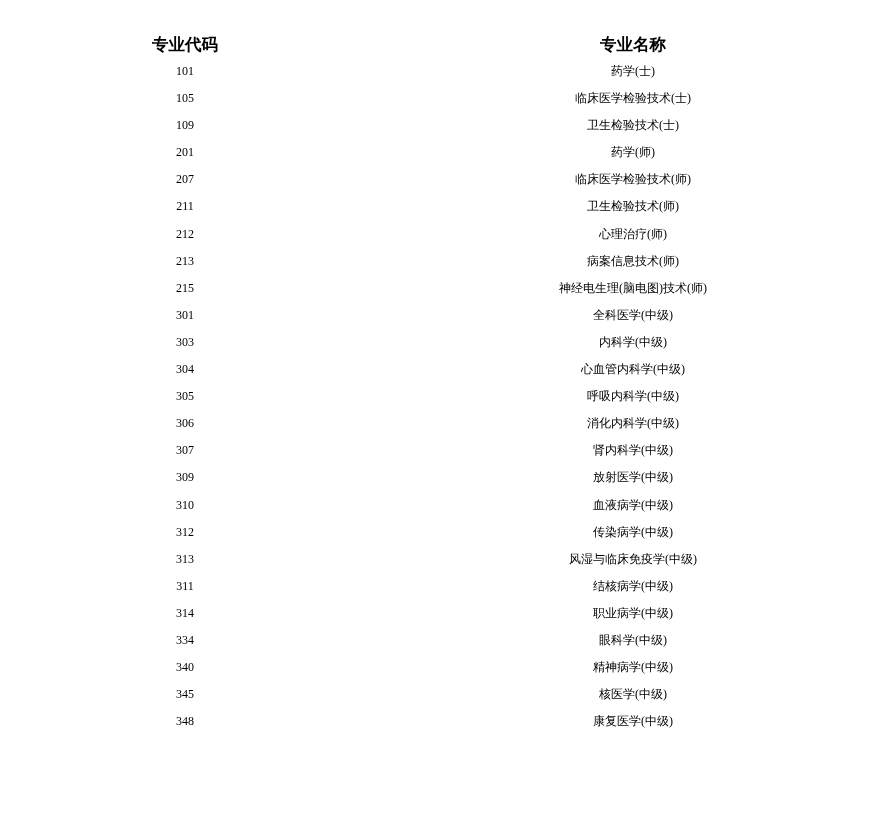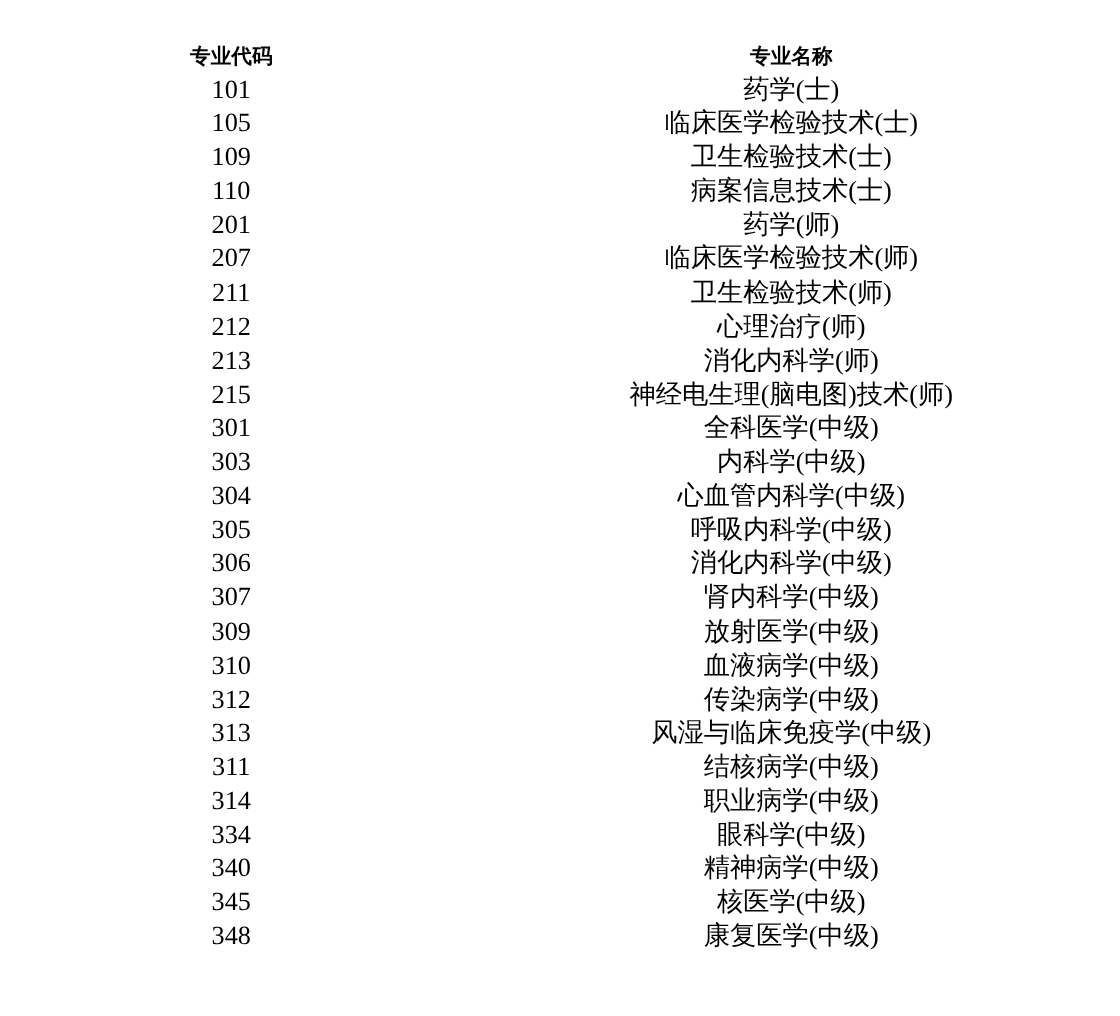--- a/index.html
+++ b/index.html
@@ -27,21 +27,21 @@
     table-layout: fixed;
   }
   table.spec-table th,
   table.spec-table td {
     padding: 0;
     margin: 0;
     text-align: center;
     vertical-align: middle;
     line-height: 27.1px;
     height: 27.1px;
-    font-size: 21px;
+    font-size: 12px;
     white-space: nowrap;
   }
   table.spec-table th {
     font-weight: bold;
     font-size: 16.5px;
   }
   col.col-code { width: 370px; }
   col.col-name { width: 526px; }
   .cell-code {
     font-family: "Liberation Serif", "DejaVu Serif", serif;
@@ -77,42 +77,38 @@
         </tr>
         <tr>
           <td class="cell-code">105</td>
           <td class="cell-name">临床医学检验技术(士)</td>
         </tr>
         <tr>
           <td class="cell-code">109</td>
           <td class="cell-name">卫生检验技术(士)</td>
         </tr>
         <tr>
-          <td class="cell-code">110</td>
-          <td class="cell-name">病案信息技术(士)</td>
-        </tr>
-        <tr>
           <td class="cell-code">201</td>
           <td class="cell-name">药学(师)</td>
         </tr>
         <tr>
           <td class="cell-code">207</td>
           <td class="cell-name">临床医学检验技术(师)</td>
         </tr>
         <tr>
           <td class="cell-code">211</td>
           <td class="cell-name">卫生检验技术(师)</td>
         </tr>
         <tr>
           <td class="cell-code">212</td>
           <td class="cell-name">心理治疗(师)</td>
         </tr>
         <tr>
           <td class="cell-code">213</td>
-          <td class="cell-name">消化内科学(师)</td>
+          <td class="cell-name">病案信息技术(师)</td>
         </tr>
         <tr>
           <td class="cell-code">215</td>
           <td class="cell-name">神经电生理(脑电图)技术(师)</td>
         </tr>
         <tr>
           <td class="cell-code">301</td>
           <td class="cell-name">全科医学(中级)</td>
         </tr>
         <tr>

